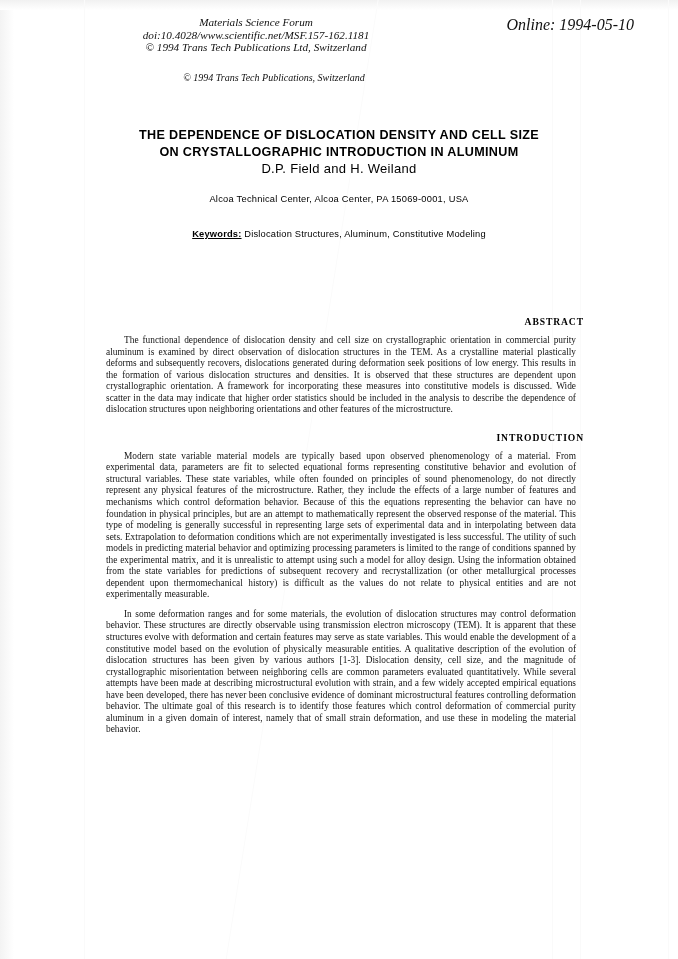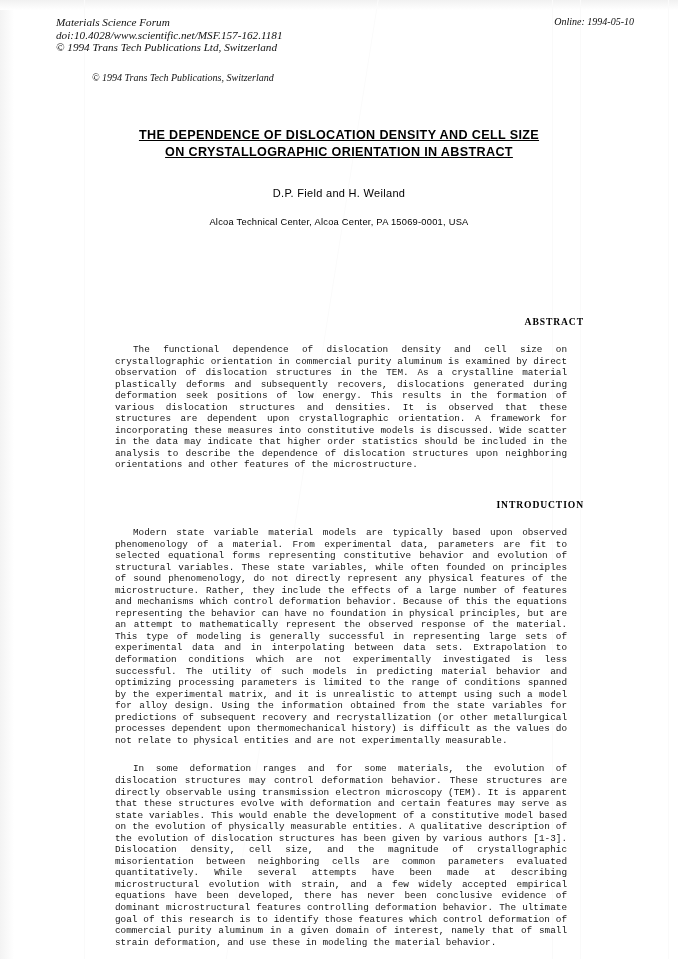--- a/index.html
+++ b/index.html
@@ -56,61 +56,60 @@
   .journal-header {
     position: absolute;
     left: 56px;
     top: 16px;
     width: 400px;
     font-family: "Liberation Serif", serif;
     font-style: italic;
     font-size: 11.2px;
     line-height: 12.6px;
     color: #111;
+    text-align: center;
   }
   .journal-header div { white-space: nowrap; }
   .copyright-small {
     margin-top: 18px;
     padding-left: 36px;
     font-size: 10px;
     line-height: 11px;
     font-style: italic;
   }
   .online-date {
     position: absolute;
     right: 44px;
     top: 16px;
     font-family: "Liberation Serif", serif;
     font-style: italic;
-    font-size: 10px;
+    font-size: 16px;
     color: #111;
     white-space: nowrap;
   }
 
   
   .title-block {
     position: absolute;
     left: 0;
     top: 127px;
     width: 678px;
     text-align: center;
   }
   .doc-title {
     font-family: "Liberation Sans", sans-serif;
     font-weight: bold;
     font-size: 12.6px;
     line-height: 17px;
     letter-spacing: 0.35px;
     color: #000;
-    text-decoration: underline;
   }
   .authors {
-    margin-top: 26px;
-    font-family: "Liberation Sans", sans-serif;
-    font-size: 11px;
+    font-family: "Liberation Sans", sans-serif;
+    font-size: 13px;
     letter-spacing: 0.3px;
     color: #000;
   }
   .affiliation {
     margin-top: 18px;
     font-family: "Liberation Sans", sans-serif;
     font-size: 9.3px;
     letter-spacing: 0.25px;
     color: #000;
   }
@@ -135,24 +134,24 @@
   }
   .section-heading {
     font-family: "Liberation Serif", serif;
     font-weight: bold;
     font-size: 9.6px;
     letter-spacing: 0.9px;
     color: #000;
     margin: 0 0 1px 0;
     text-align: right;
   }
-  .section-heading.spaced-above { margin-top: 28px; }
+  .section-heading.spaced-above { margin-top: 16px; }
   p.para {
-    margin: 17px;
-    font-family: Liberation Mono, monospace;
+    margin: 8px;
+    font-family: Liberation Serif, serif;
     font-size: 9.35px;
     line-height: 11.55px;
     text-align: justify;
     text-indent: 18px;
     color: #151515;
   }
 </style>
 </head>
 <body>
 
@@ -171,24 +170,28 @@
     <div>doi:10.4028/www.scientific.net/MSF.157-162.1181</div>
     <div>© 1994 Trans Tech Publications Ltd, Switzerland</div>
     <div class="copyright-small">© 1994 Trans Tech Publications, Switzerland</div>
   </div>
 
   <div class="online-date">Online: 1994-05-10</div>
 
   <div class="title-block">
     <div class="doc-title">
       <div>THE DEPENDENCE OF DISLOCATION DENSITY AND CELL SIZE</div>
-      <div>ON CRYSTALLOGRAPHIC ORIENTATION IN ABSTRACT</div>
+      <div>ON CRYSTALLOGRAPHIC INTRODUCTION IN ALUMINUM</div>
     </div>
     <div class="authors">D.P. Field and H. Weiland</div>
     <div class="affiliation">Alcoa Technical Center, Alcoa Center, PA 15069-0001, USA</div>
+    <div class="keywords-line">
+      <span class="keywords-label">Keywords:</span>
+      <span>Dislocation Structures, Aluminum, Constitutive Modeling</span>
+    </div>
   </div>
 
   <div class="body-col">
     <div class="section-heading">ABSTRACT</div>
     <p class="para">The functional dependence of dislocation density and cell size on crystallographic orientation in commercial purity aluminum is examined by direct observation of dislocation structures in the TEM.  As a crystalline material plastically deforms and subsequently recovers, dislocations generated during deformation seek positions of low energy.  This results in the formation of various dislocation structures and densities.  It is observed that these structures are dependent upon crystallographic orientation.  A framework for incorporating these measures into constitutive models is discussed.  Wide scatter in the data may indicate that higher order statistics should be included in the analysis to describe the dependence of dislocation structures upon neighboring orientations and other features of the microstructure.</p>
 
     <div class="section-heading spaced-above">INTRODUCTION</div>
     <p class="para">Modern state variable material models are typically based upon observed phenomenology of a material.  From experimental data, parameters are fit to selected equational forms representing constitutive behavior and evolution of structural variables.  These state variables, while often founded on principles of sound phenomenology, do not directly represent any physical features of the microstructure.  Rather, they include the effects of a large number of features and mechanisms which control deformation behavior.  Because of this the equations representing the behavior can have no foundation in physical principles, but are an attempt to mathematically represent the observed response of the material.  This type of modeling is generally successful in representing large sets of experimental data and in interpolating between data sets.  Extrapolation to deformation conditions which are not experimentally investigated is less successful.  The utility of such models in predicting material behavior and optimizing processing parameters is limited to the range of conditions spanned by the experimental matrix, and it is unrealistic to attempt using such a model for alloy design.  Using the information obtained from the state variables for predictions of subsequent recovery and recrystallization (or other metallurgical processes dependent upon thermomechanical history) is difficult as the values do not relate to physical entities and are not experimentally measurable.</p>
     <p class="para">In some deformation ranges and for some materials, the evolution of dislocation structures may control deformation behavior.  These structures are directly observable using transmission electron microscopy (TEM).  It is apparent that these structures evolve with deformation and certain features may serve as state variables.  This would enable the development of a constitutive model based on the evolution of physically measurable entities.  A qualitative description of the evolution of dislocation structures has been given by various authors [1-3].  Dislocation density, cell size, and the magnitude of crystallographic misorientation between neighboring cells are common parameters evaluated quantitatively.  While several attempts have been made at describing microstructural evolution with strain, and a few widely accepted empirical equations have been developed, there has never been conclusive evidence of dominant microstructural features controlling deformation behavior.  The ultimate goal of this research is to identify those features which control deformation of commercial purity aluminum in a given domain of interest, namely that of small strain deformation, and use these in modeling the material behavior.</p>
   </div>

